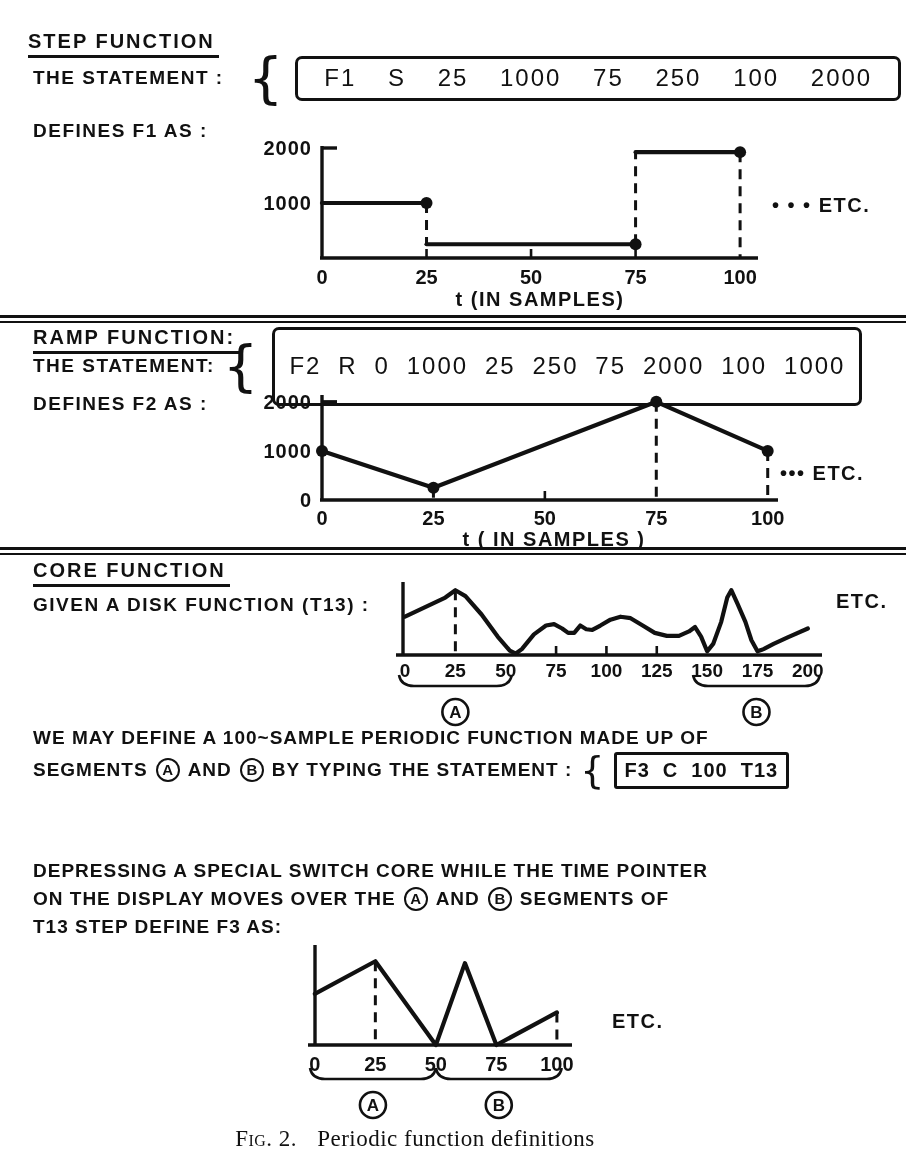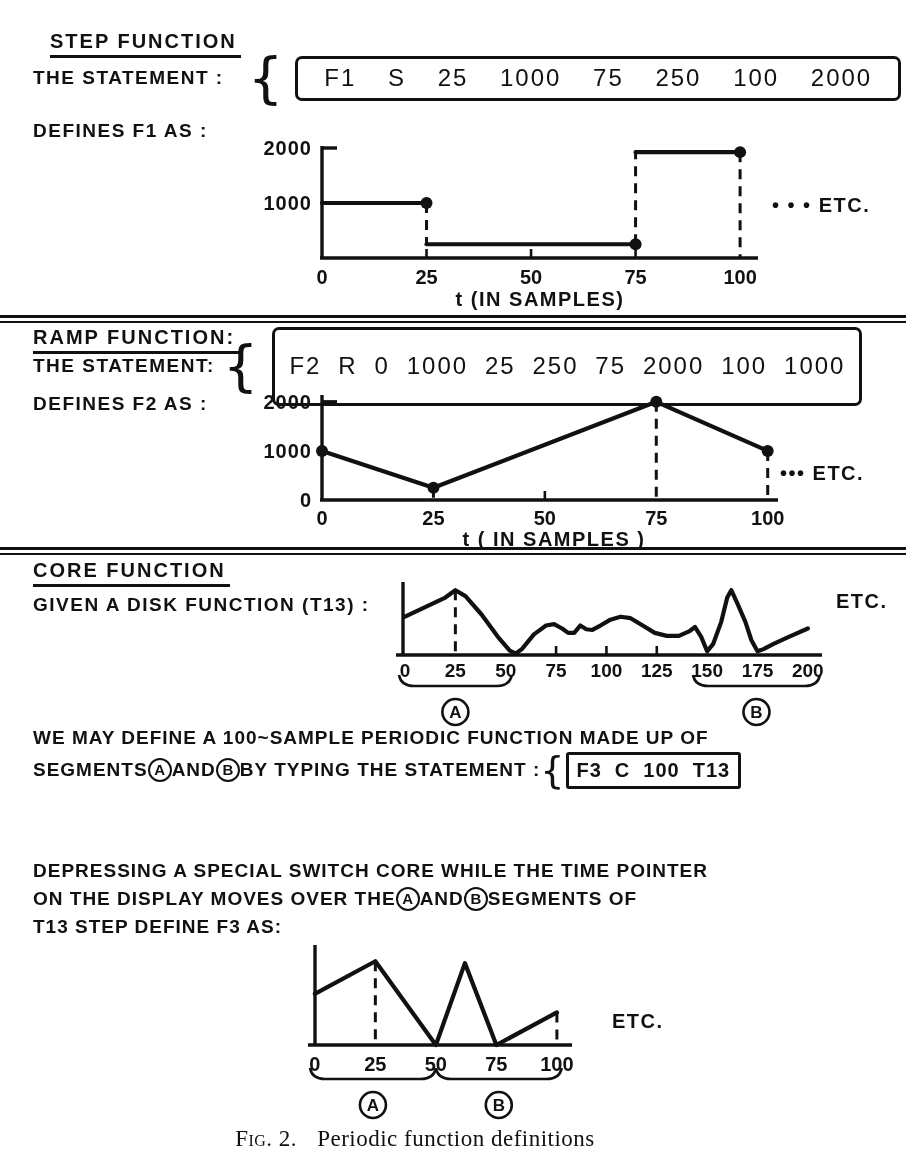--- a/index.html
+++ b/index.html
@@ -13,36 +13,36 @@
   .stmt-row{display:flex;align-items:center;}
   .brace{font-family:"DejaVu Sans",sans-serif;font-weight:400;font-size:56px;line-height:46px;}
   .brace-sm{font-family:"DejaVu Sans",sans-serif;font-weight:400;font-size:38px;line-height:32px;}
   .stmt-box{border:3.5px solid #111;border-radius:7px;height:39px;display:flex;align-items:center;
             justify-content:space-between;background:#fff;}
   .stmt-box span{font-weight:400;font-size:24px;letter-spacing:2px;}
   .stmt-box-sm{border:3.5px solid #111;border-radius:3px;display:inline-flex;align-items:center;
             gap:13px;padding:2px 8px;height:27px;}
   .stmt-box-sm span{font-weight:700;font-size:20px;letter-spacing:1px;}
   .para{font-weight:700;font-size:19px;letter-spacing:1px;line-height:28px;white-space:nowrap;}
-  .pline{display:flex;align-items:center;gap:0;height:28px;}
+  .pline{display:flex;align-items:center;gap:8px;height:28px;}
   .circ{display:inline-flex;width:24px;height:24px;border:2.5px solid #111;border-radius:50%;
         align-items:center;justify-content:center;font-size:15px;font-weight:700;letter-spacing:0;
         flex:none;box-sizing:border-box;}
   .caption{position:absolute;left:0;top:1126px;width:830px;text-align:center;
            font-family:"Liberation Serif","DejaVu Serif",serif;font-size:23px;letter-spacing:.5px;}
   .caption .fig{font-variant:small-caps;margin-right:20px;}
   svg{position:absolute;overflow:visible;}
   svg text{font-family:"Liberation Sans","DejaVu Sans",sans-serif;font-weight:700;fill:#111;}
 </style>
 </head>
 <body>
 
 <div class="page">
 
-  <div class="abs" style="left:50px;top:30px;text-decoration:underline;">
+  <div class="abs" style="left:28px;top:30px;text-decoration:underline;">
     <span class="heading">STEP FUNCTION</span>
   </div>
 
   <div class="abs stmt-row" style="left:33px;top:52px;height:52px;">
     <span class="hand">THE STATEMENT :</span>
     <span class="brace" style="margin-left:24px;">{</span>
     <span class="stmt-box" style="margin-left:12px;width:548px;padding:0 26px;">
         <span>F1</span>
         <span>S</span>
         <span>25</span>

